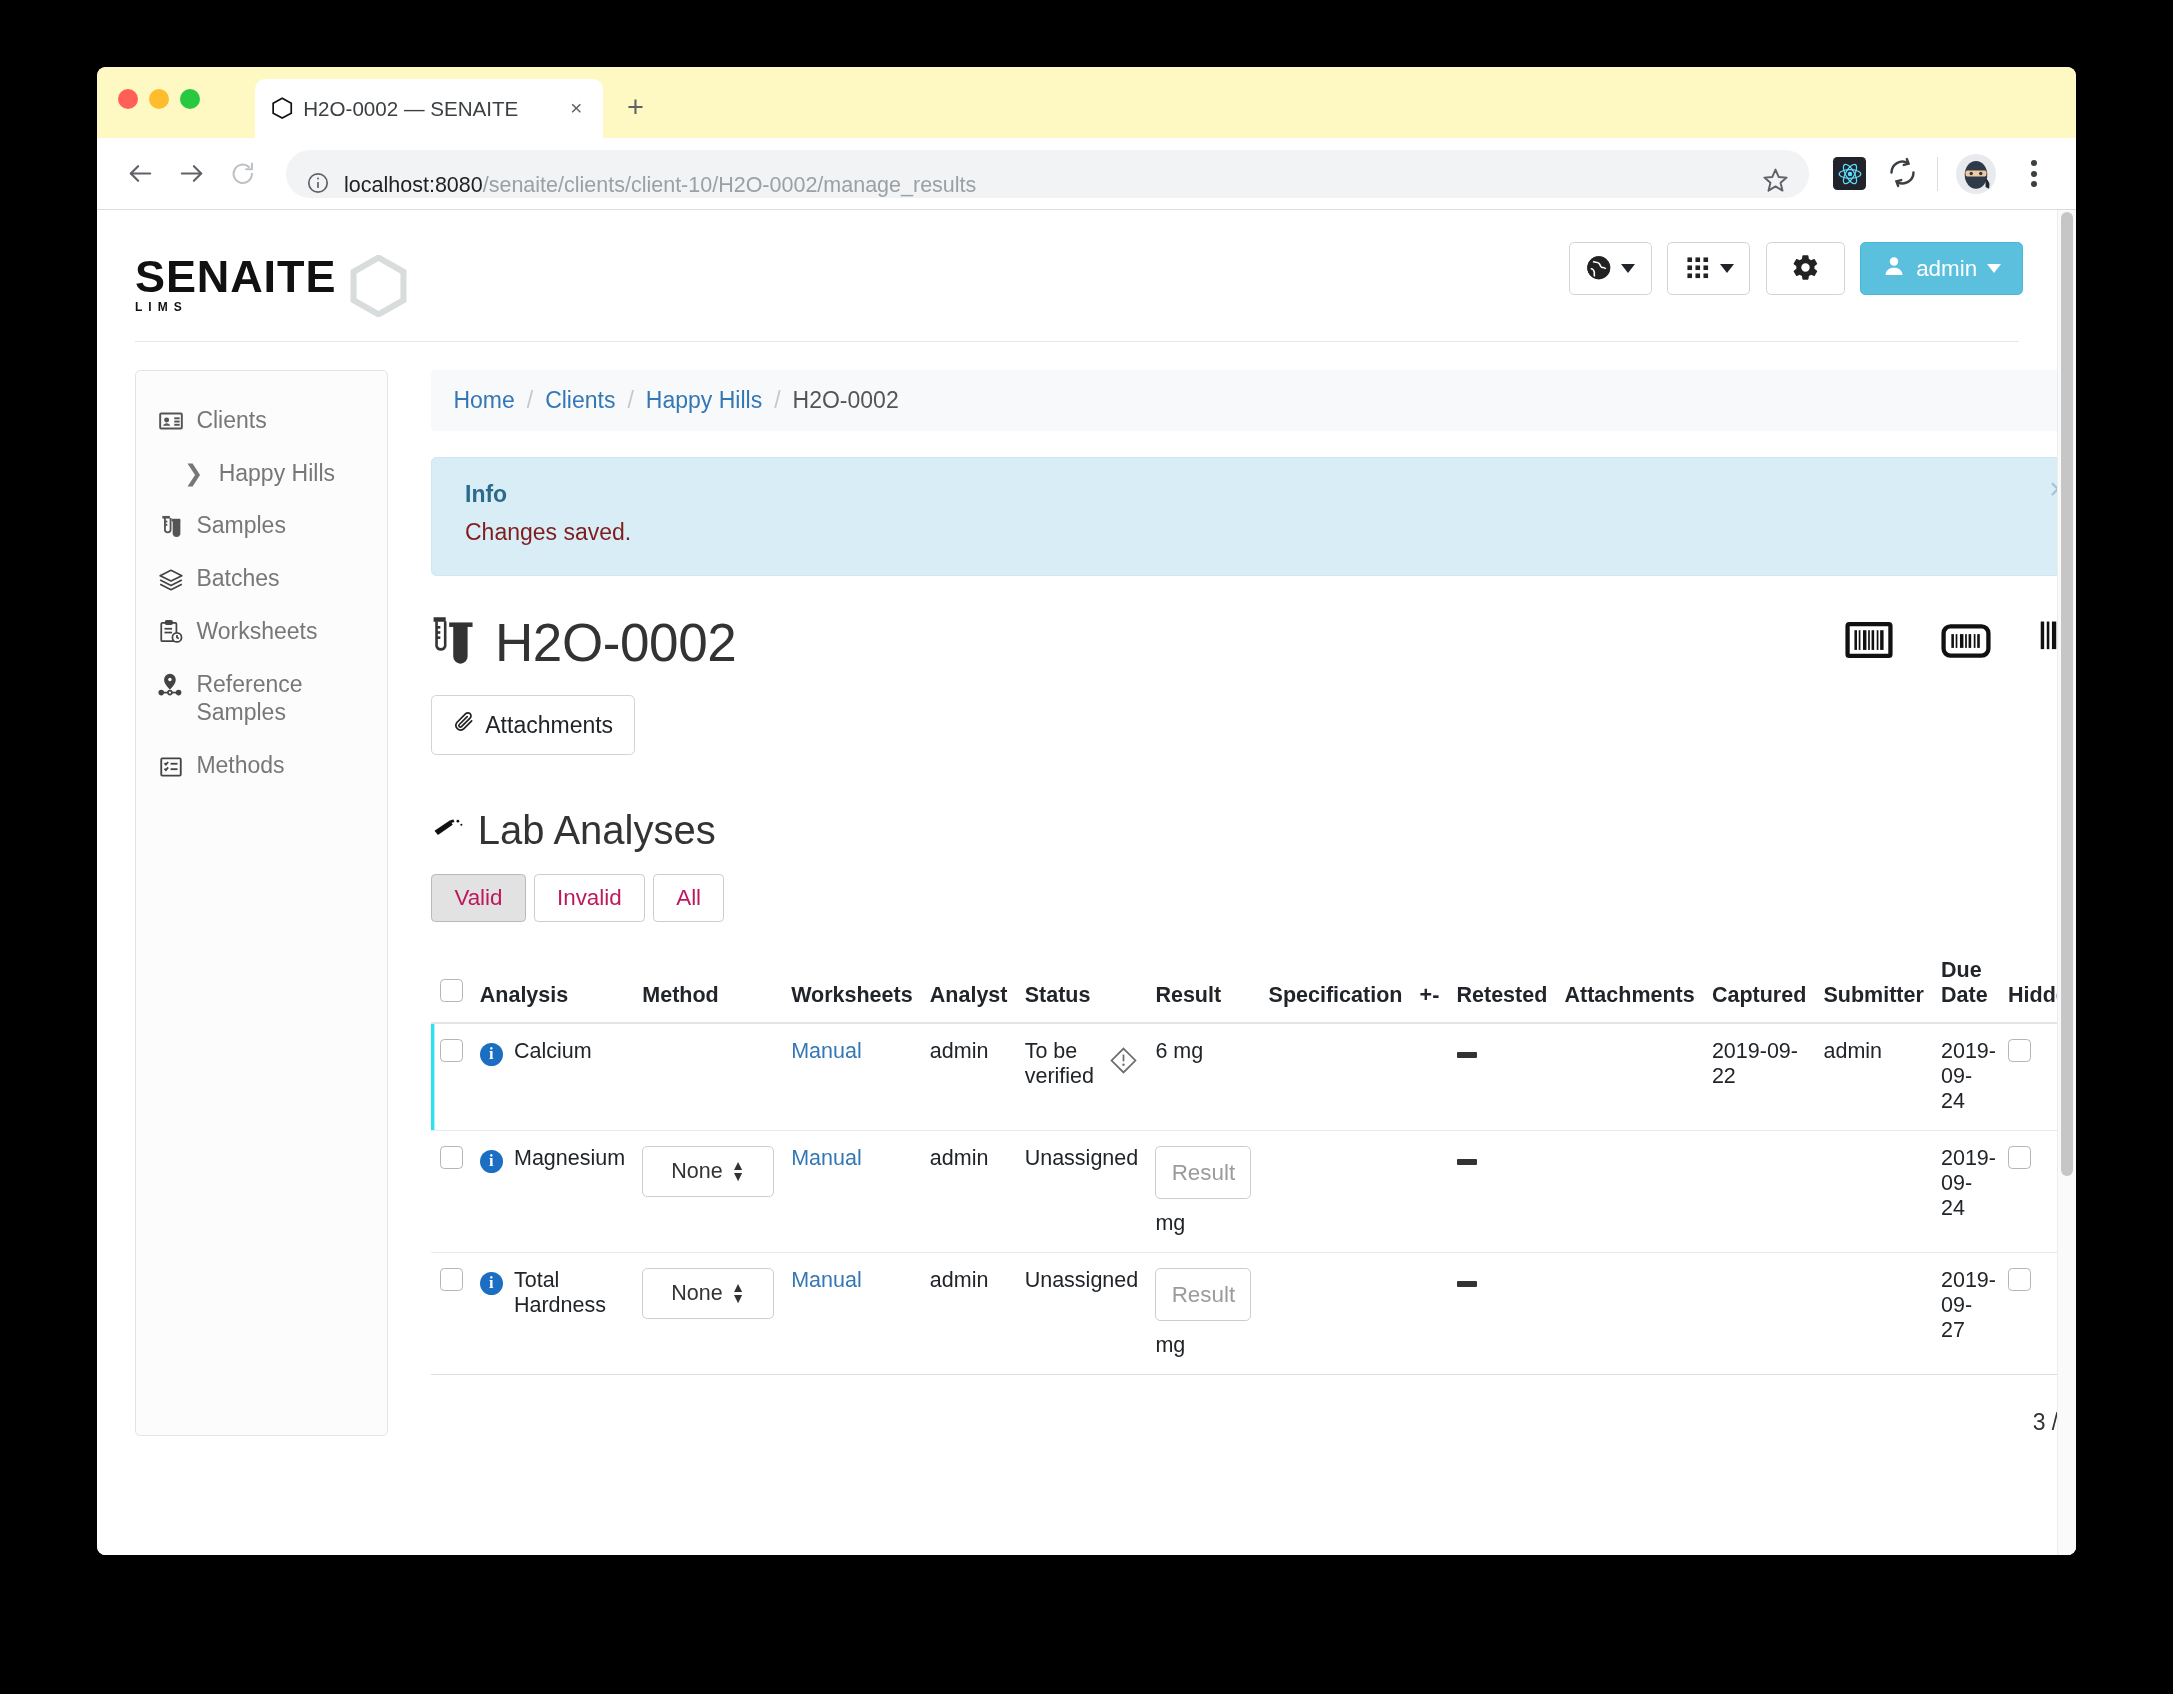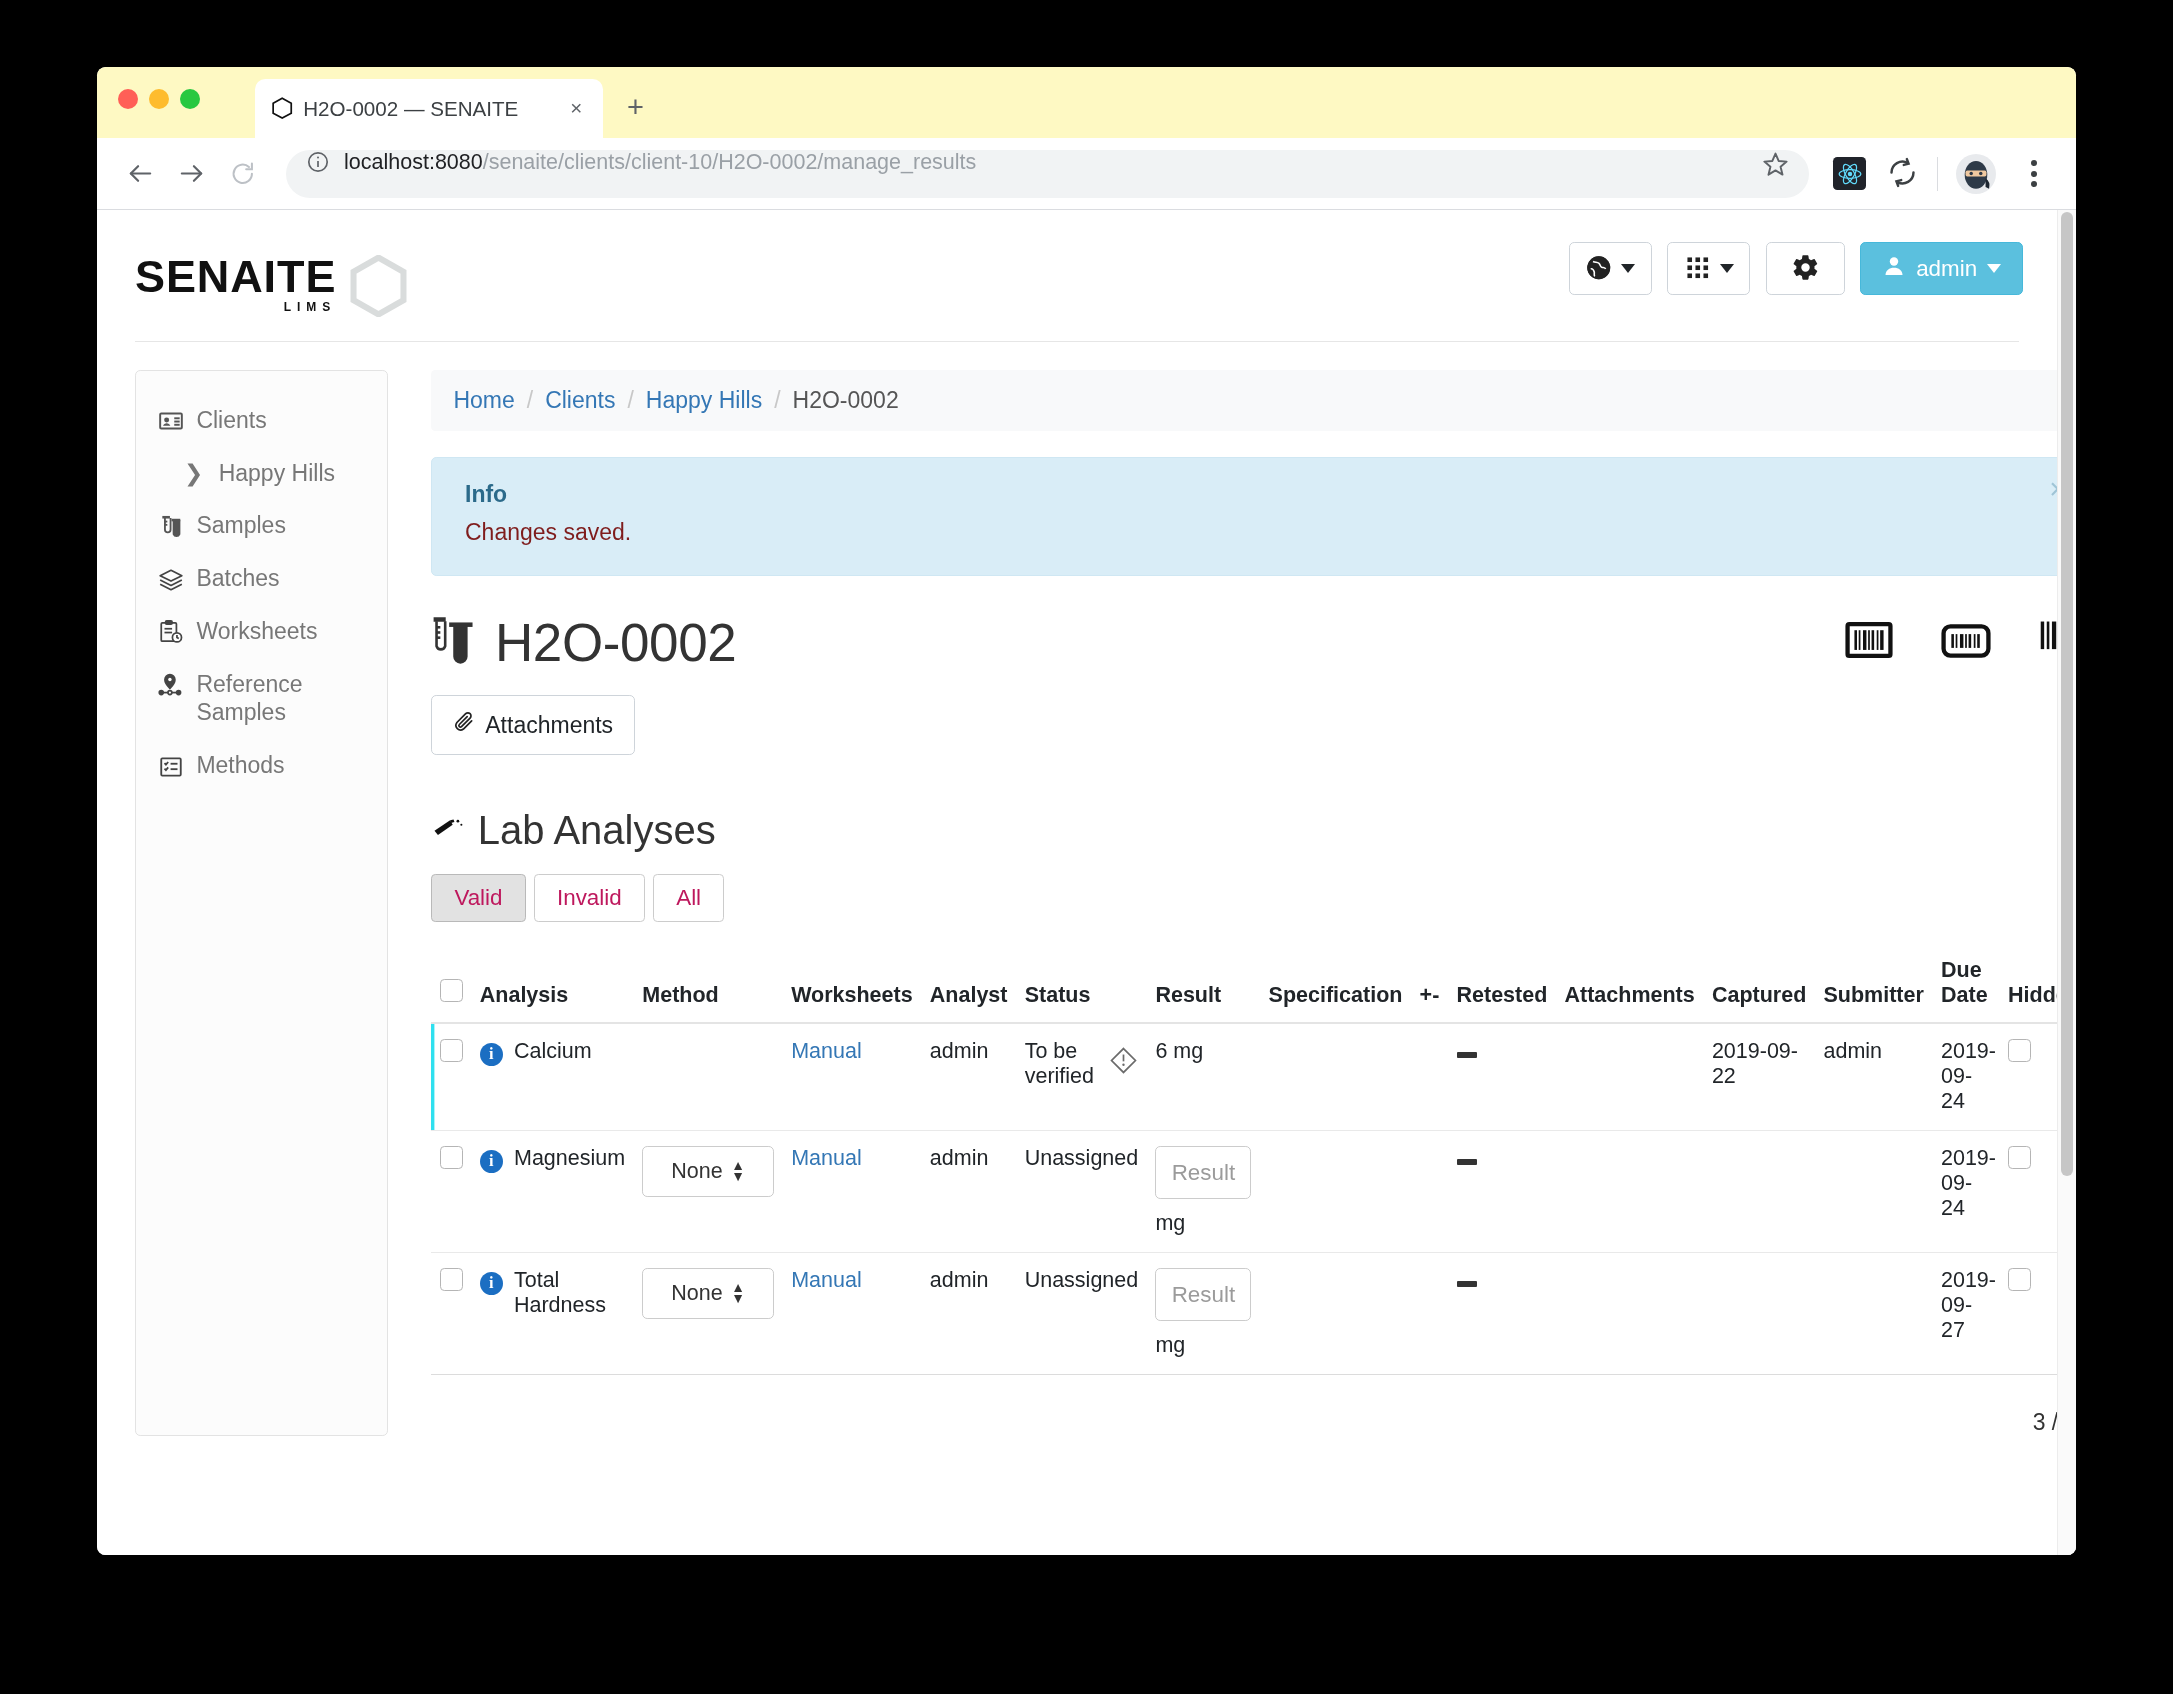--- a/index.html
+++ b/index.html
@@ -79,21 +79,21 @@
     display: flex; align-items: center; justify-content: center;
     color: #5f6368;
     flex: 0 0 auto;
   }
   .navbtn.disabled { color: #bdc1c6; }
   .omnibox {
     flex: 1 1 auto;
     height: 48px;
     background: #f1f3f4;
     border-radius: 24px;
-    display: flex; align-items: flex-start;
+    display: flex; align-items: flex-end;
     padding: 0 19px 0 20.6px;
     margin: 0 12px 0 15.5px;
     gap: 13.8px;
   }
   .info-circle { flex: 0 0 auto; }
   .url { font-size: 21.5px; color: #9aa0a6; white-space: nowrap; overflow: hidden; }
   .url b { color: #202124; font-weight: 400; }
   .star { flex: 0 0 auto; color: #5f6368; }
   .ext-react {
     width: 33px; height: 33px; border-radius: 4.3px;
@@ -135,21 +135,21 @@
     position: relative;
   }
   .logo { display: flex; align-items: center; gap: 13.8px; padding-top: 15.5px; }
   .logo-word {
     font-family: "Liberation Sans", sans-serif;
     font-weight: 700; font-size: 45px; letter-spacing: 0.9px;
     color: #111; line-height: .9;
   }
   .logo-sub {
     font-size: 12px; letter-spacing: 6px; color: #111;
-    text-align: right; margin-top: 3.4px; font-weight: 700;
+    margin-top: 3.4px; font-weight: 700;
   }
   .hexagon { width: 57px; height: 62px; }
 
   .top-actions {
     margin-left: auto;
     display: flex; align-items: center; gap: 15.5px;
     padding-top: 3.4px;
   }
   .btn-ghost {
     height: 53px; min-width: 79px;

